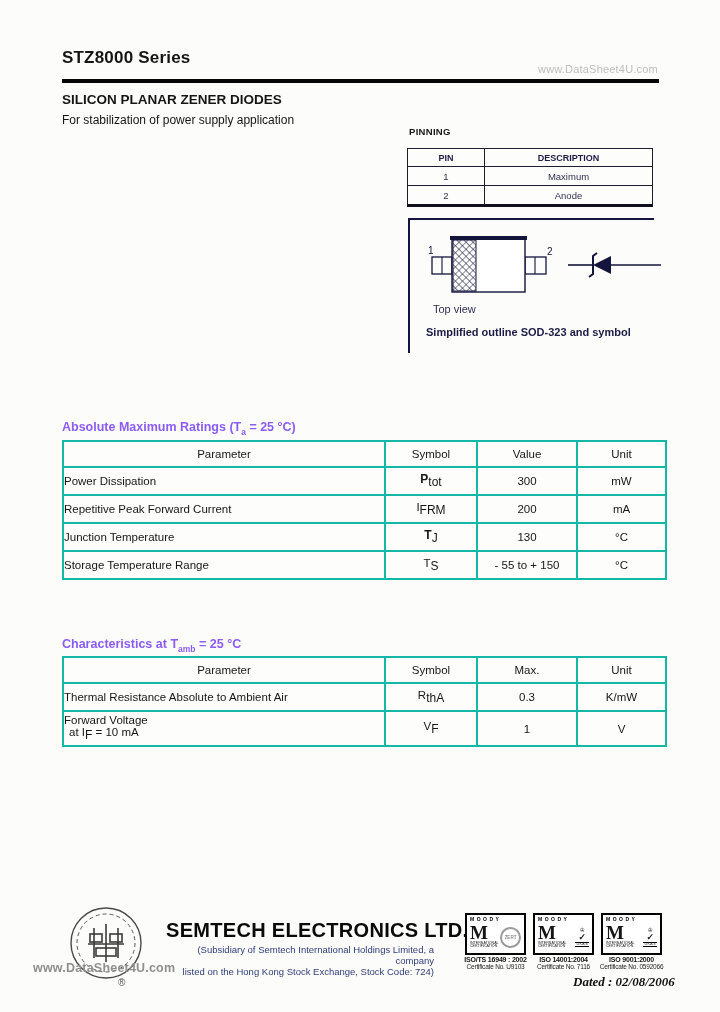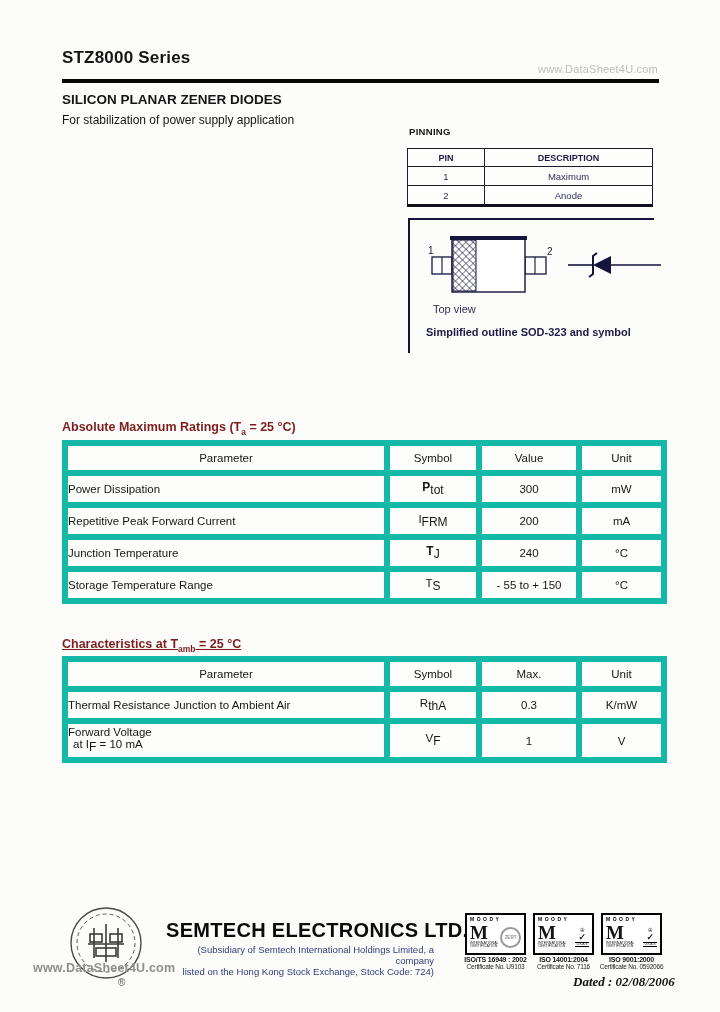--- a/index.html
+++ b/index.html
@@ -22,26 +22,26 @@
   .pin-table .head td{height:15px;font-size:9px;font-weight:bold;color:#1b1b44;}
   .pin-table .row td{height:16px;font-size:9.5px;color:#2f2f52;}
   .pin-col1{width:77px;}
   
   .diag-top{left:408px;top:218px;width:246px;height:2px;background:#14143c;}
   .diag-left{left:408px;top:218px;width:2px;height:135px;background:#14143c;}
   .pin-num{font-size:10px;color:#14143c;}
   .topview{left:433px;top:303px;font-size:11px;color:#2f2f52;}
   .outline-caption{left:426px;top:326px;font-size:11px;font-weight:bold;color:#1b1b44;}
   
-  .sec-h{font-size:12.5px;font-weight:bold;color:#7f1d1d;}
+  .sec-h{font-size:12.5px;font-weight:bold;color:#8b5cf6;}
   sub{font-size:12px;}
   .sec-h sub{font-size:8.5px;font-weight:bold;}
   
   .spec-table{width:605px;border:2px solid #111;}
-  .spec-table td{border:6px solid #14b8a6;font-size:11.5px;vertical-align:middle;text-align:center;color:#161616;}
+  .spec-table td{border:2px solid #14b8a6;font-size:11.5px;vertical-align:middle;text-align:center;color:#161616;}
   .spec-table .head td{height:22px;}
   .spec-table .r td{height:24px;}
   .spec-table .r2 td{height:31px;}
   .spec-table td.param{text-align:left;padding-left:0;}
   .param-line2{display:block;padding-left:5px;}
   .sym-bold span{font-weight:bold;font-size:12px;}
   
   .wm-bottom{left:33px;top:961px;font-size:12.5px;font-weight:600;color:#8f8f8f;z-index:5;letter-spacing:.2px;}
   .regmark{left:118px;top:977px;font-size:10px;color:#555;z-index:5;}
   .company{left:166px;top:919px;font-size:20px;font-weight:bold;letter-spacing:.3px;color:#0a0a0a;}
@@ -156,52 +156,52 @@
     </tr>
     <tr class="r">
       <td class="param">Repetitive Peak Forward Current</td>
       <td><span>I</span><sub>FRM</sub></td>
       <td>200</td>
       <td>mA</td>
     </tr>
     <tr class="r">
       <td class="param">Junction Temperature</td>
       <td class="sym-bold"><span>T</span><sub>J</sub></td>
-      <td>240</td>
+      <td>130</td>
       <td>°C</td>
     </tr>
     <tr class="r">
       <td class="param">Storage Temperature Range</td>
       <td><span>T</span><sub>S</sub></td>
       <td>- 55 to + 150</td>
       <td>°C</td>
     </tr>
   </tbody>
     </table>
 
-  <div class="abs sec-h" style="left:62px;top:637px;text-decoration:underline;">
+  <div class="abs sec-h" style="left:62px;top:637px;">
     <span>Characteristics at T</span><sub>amb</sub><span> = 25 °C</span>
   </div>
 
   <table class="abs spec-table" style="left:62px;top:656px;">
     <colgroup>
         <col style="width:322px">
         <col style="width:92px">
         <col style="width:100px">
         <col>
       </colgroup>
     <tbody>
         <tr class="head">
       <td>Parameter</td>
       <td>Symbol</td>
       <td>Max.</td>
       <td>Unit</td>
     </tr>
     <tr class="r">
-      <td class="param">Thermal Resistance Junction to Ambient Air</td>
+      <td class="param">Thermal Resistance Absolute to Ambient Air</td>
       <td><span>R</span><sub>thA</sub></td>
       <td>0.3</td>
       <td>K/mW</td>
     </tr>
     <tr class="r2">
       <td class="param">
         <span>Forward Voltage</span>
         <span class="param-line2"><span>at I</span><sub>F</sub><span> = 10 mA</span></span>
       </td>
       <td><span>V</span><sub>F</sub></td>

